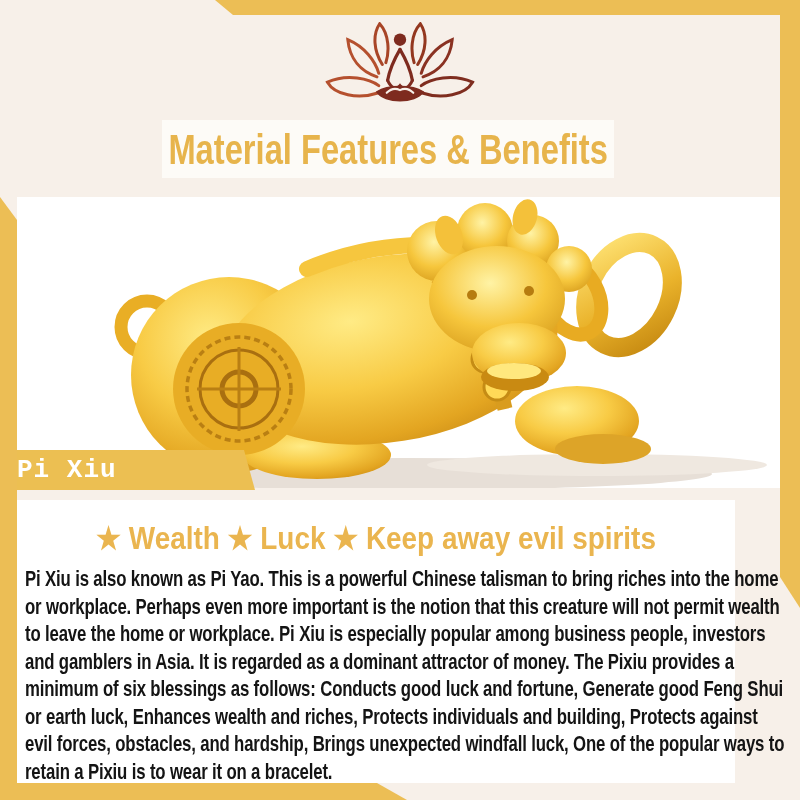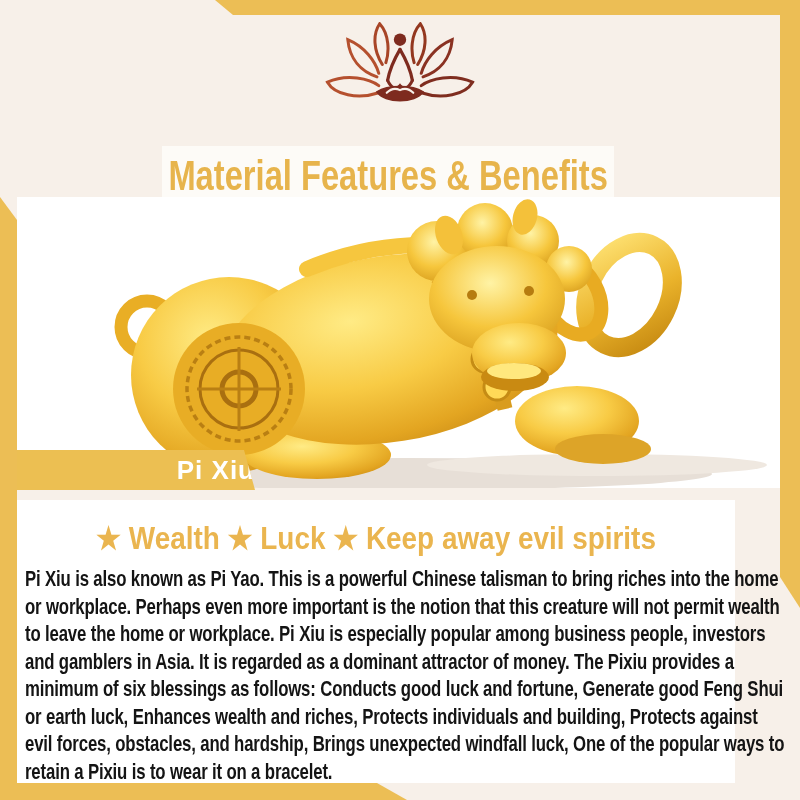--- a/index.html
+++ b/index.html
@@ -23,39 +23,40 @@
   
   .logo-wrap { position:absolute; left:0; top:22px; width:800px; text-align:center; }
   .lotus { width:176px; height:92px; display:block; margin:0 auto; }
   .brand-name {
     margin-top:3px; font-family:"Liberation Serif", serif;
     font-size:18px; letter-spacing:4px; color:#3c3431; white-space:nowrap;
   }
 
   
   .title-strip {
-    position:absolute; left:162px; top:146px; width:452px; height:58px;
+    position:absolute; left:162px; top:120px; width:452px; height:58px;
     background:#fdfbf7; display:flex; align-items:center; justify-content:center;
   }
   .title-text {
     font-size:43px; font-weight:bold; color:#e7b44c; white-space:nowrap;
     transform:scaleX(.76); transform-origin:50% 50%;
   }
 
   
   .photo-panel {
     position:absolute; left:17px; top:197px; width:763px; height:291px;
     background:#ffffff; overflow:hidden;
   }
 
   
   .ribbon {
     position:absolute; left:17px; top:450px; width:238px; height:40px;
     background:#ecbf52; clip-path:polygon(0 0, 227px 0, 238px 40px, 0 40px);
-    text-align:right;
+    text-align:left;
+    font-family:Liberation Mono, monospace;
   }
   .ribbon span {
     display:inline-block; line-height:40px; color:#ffffff;
     font-weight:bold; font-size:26px; letter-spacing:1px;
   }
 
   
   .text-panel {
     position:absolute; left:17px; top:500px; width:718px; height:283px;
     background:#ffffff;

